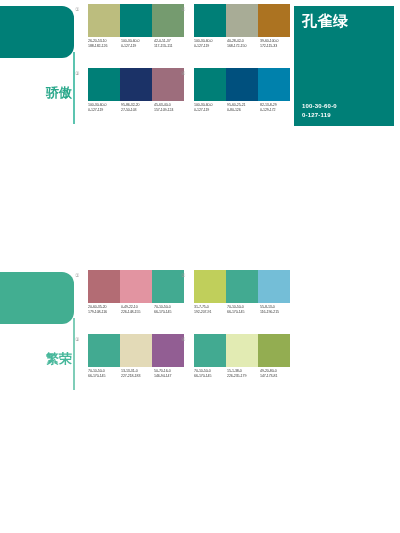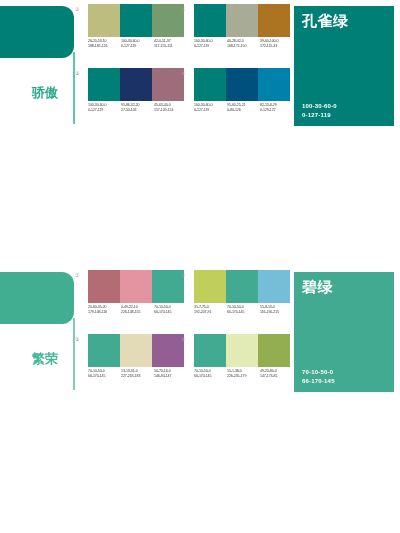--- a/index.html
+++ b/index.html
@@ -17,21 +17,21 @@
   .hero-wrap{position:absolute;left:0;top:6px;width:78px;height:52px;}
   .hero{
     position:absolute;left:-22px;top:0;width:96px;height:52px;
     border-radius:12px;
   }
   
   .connector{
     position:absolute;left:73px;top:52px;width:2px;height:72px;
   }
   .vlabel{
-    position:absolute;left:32px;top:86px;width:26px;
+    position:absolute;left:46px;top:86px;width:26px;
     font-size:13px;font-weight:bold;line-height:14px;
     text-align:center;letter-spacing:0;
   }
 
   
   .groups{position:absolute;left:78px;top:4px;width:212px;height:126px;}
   .group{position:absolute;width:100px;height:60px;}
   .g-r0{top:0;}
   .g-r1{top:64px;}
   .g-c0{left:6px;}
@@ -264,22 +264,15 @@
               <div class="l1">15-1-38-0</div>
               <div class="l2">226-235-179</div>
             </div>
             <div class="code">
               <div class="l1">49-20-80-0</div>
               <div class="l2">147-173-81</div>
             </div>
           </div>
         </div>
       </div>
-      <div class="card" style="background: rgb(66, 170, 145);">
-        <div class="card-title">碧绿</div>
-        <div class="card-codes">
-          <div>70-10-50-0</div>
-          <div>66-170-145</div>
-        </div>
-      </div>
     </div>
     <div class="section" style="top: 266px;"></div>
   </div>
 
 </body></html>

